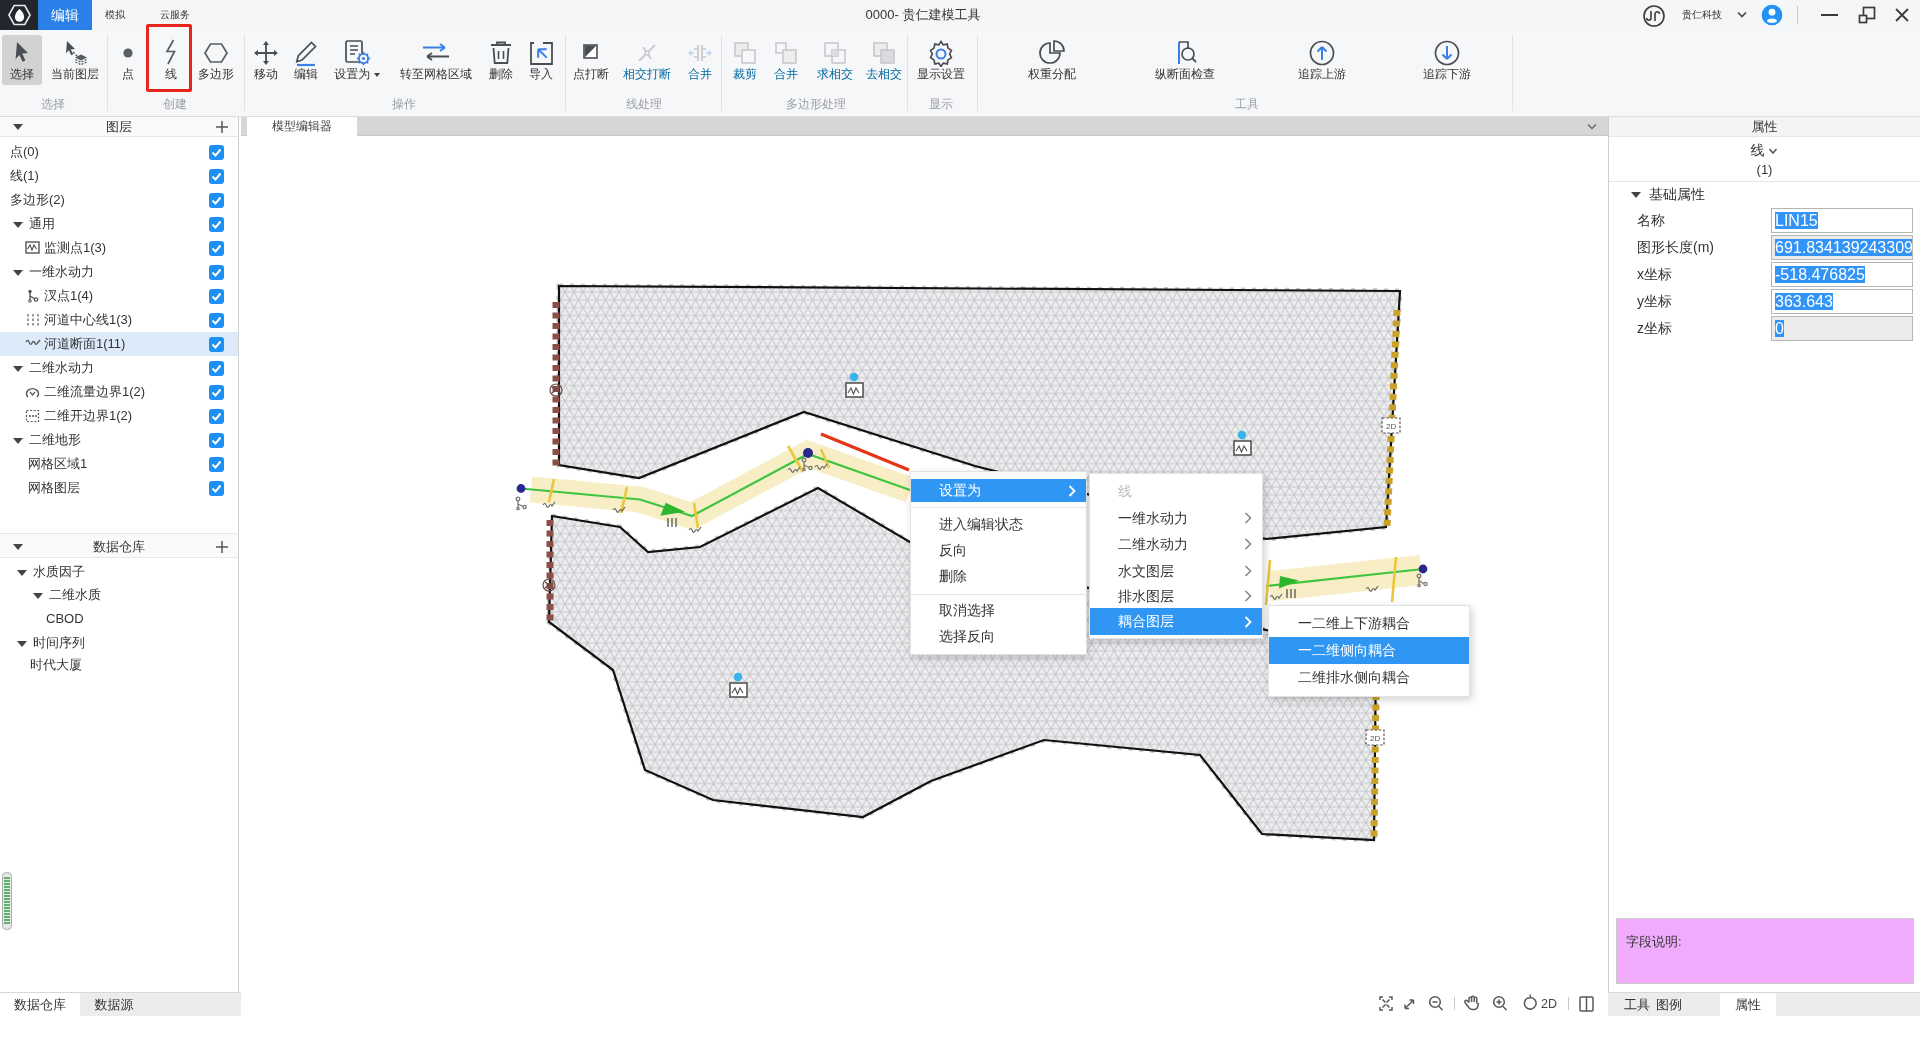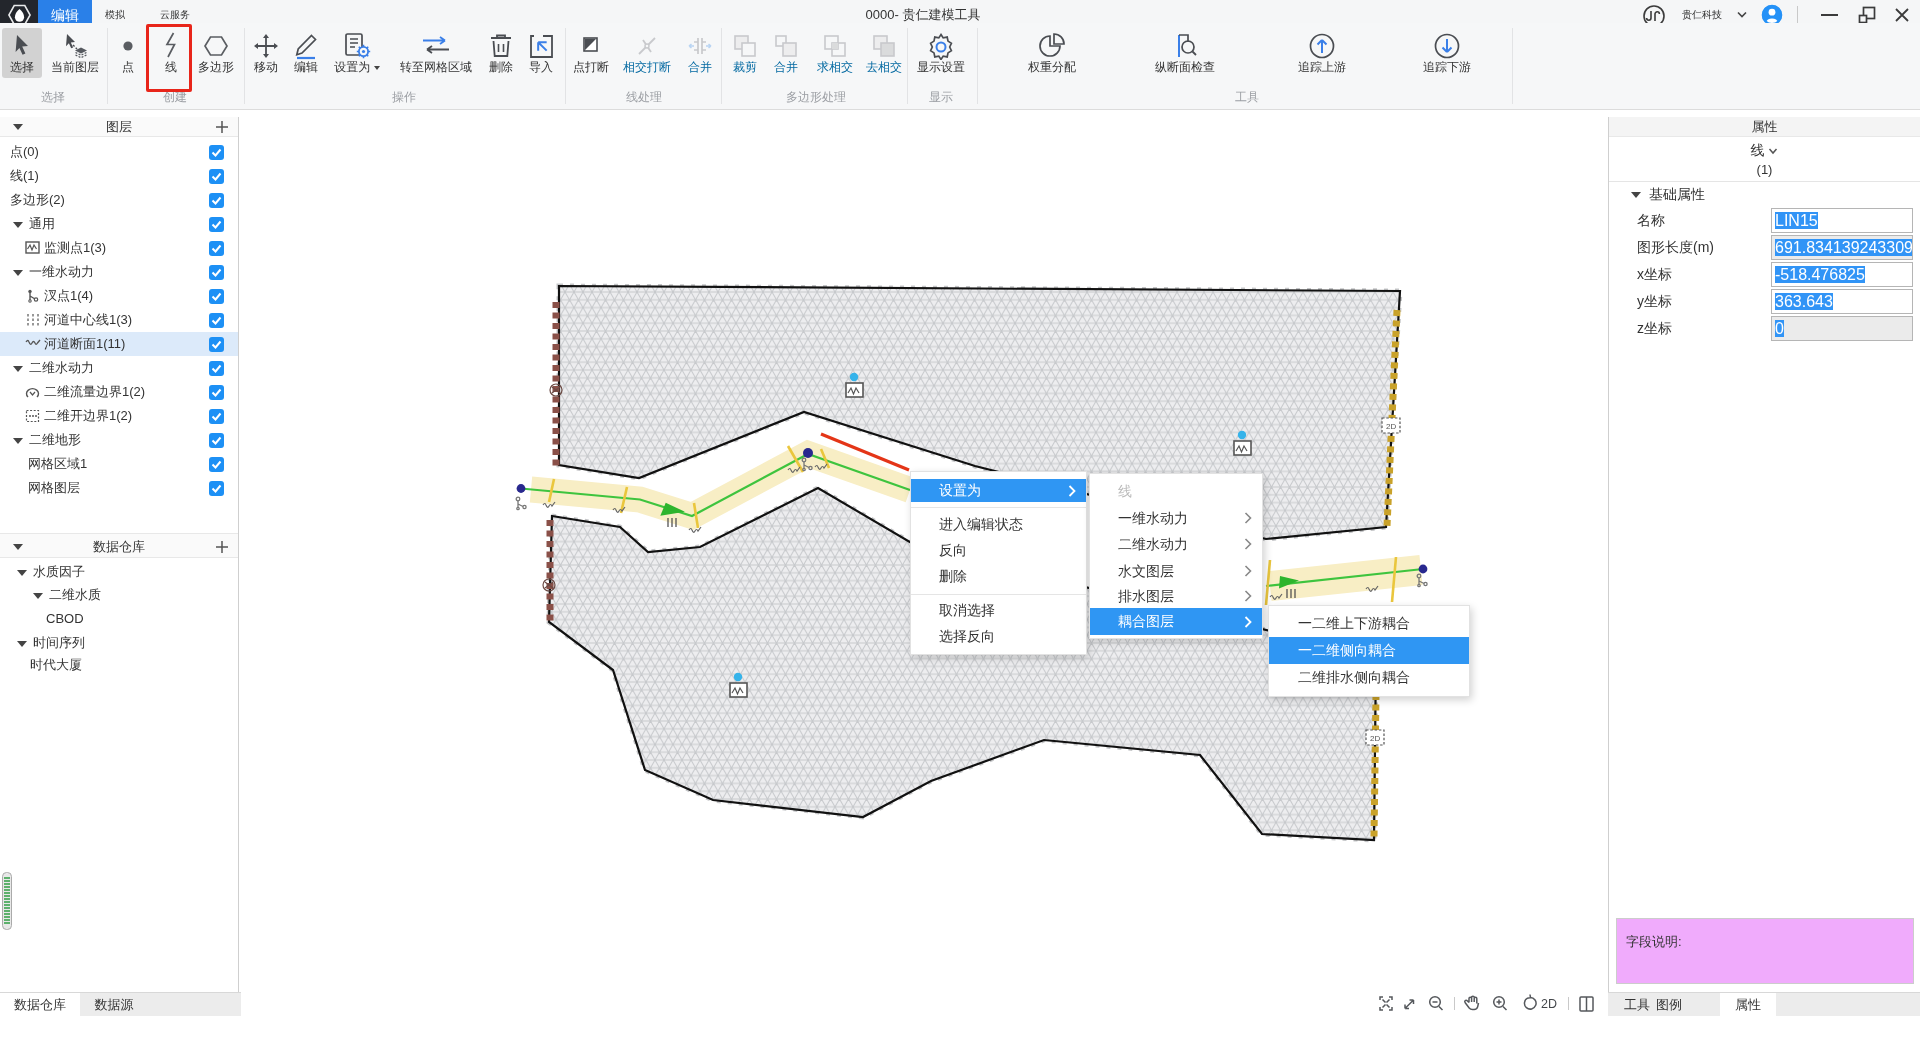--- a/index.html
+++ b/index.html
@@ -8,21 +8,21 @@
 .abs { position:absolute; }
 
 
 #titlebar { position:absolute; left:0; top:0; width:1920px; height:30px; background:#f5f6f7; }
 #logo { position:absolute; left:0; top:0; width:38px; height:30px; background:#23262c; }
 #tab-edit { position:absolute; left:38px; top:0; width:54px; height:30px; background:#2a80e8; color:#fff; font-size:14px; line-height:30px; text-align:center; }
 .ttab { position:absolute; top:0; height:30px; line-height:30px; font-size:10px; color:#333; }
 #apptitle { position:absolute; top:0; left:823px; width:200px; height:30px; line-height:30px; font-size:13px; color:#333; text-align:center; }
 
 
-#ribbon { position:absolute; left:0; top:23px; width:1920px; height:87px; background:#f6f7f8; border-bottom:1px solid #dcdcdc; }
+#ribbon { position:absolute; left:0; top:30px; width:1920px; height:87px; background:#f6f7f8; border-bottom:1px solid #dcdcdc; }
 .rbtn { position:absolute; top:3px; width:72px; height:66px; text-align:center; }
 .rbtn .ric { height:34px; padding-top:6px; }
 .rbtn .rlb { font-size:12px; color:#333; line-height:14px; }
 .rbtn.dis .rlb { color:#0369a1; }
 .rgl { position:absolute; top:66px; font-size:12px; color:#9b9ea3; text-align:center; width:120px; }
 .rsep { position:absolute; top:5px; height:76px; width:1px; background:#e2e3e5; }
 #selbtn { position:absolute; left:2px; top:5px; width:40px; height:50px; background:#d2d2d2; border-radius:3px; }
 
 
 #leftpanel { position:absolute; left:0; top:117px; width:239px; height:899px; background:#fff; border-right:1px solid #cfcfcf; }
@@ -409,20 +409,26 @@
     <div class="lrow" style="top:536px;"><span style="margin-left:30px;">时代大厦</span></div>
 
     <svg style="position:absolute;left:2px;top:755px;" width="11" height="58" viewBox="0 0 11 58">
       <rect x="0.5" y="0.5" width="9" height="57" rx="4" fill="#e8e8e8" stroke="#aaa"></rect>
       <g stroke="#2f9e44" stroke-width="1.6">
         <path d="M2 6 h6 M2 9 h6 M2 12 h6 M2 15 h6 M2 18 h6 M2 21 h6 M2 24 h6 M2 27 h6 M2 30 h6 M2 33 h6 M2 36 h6 M2 39 h6 M2 42 h6 M2 45 h6 M2 48 h6 M2 51 h6"></path>
       </g>
     </svg>
   </div>
 
+  <div id="canvastabs">
+    <div id="canvastab1">模型编辑器</div>
+    <svg style="position:absolute;left:1345px;top:6px;" width="12" height="8" viewBox="0 0 12 8">
+        <path d="M2 1.5 L6 5.5 L10 1.5" fill="none" stroke="#666" stroke-width="1.4"></path>
+      </svg>
+  </div>
   <div id="canvas">
     <svg width="1367" height="856" viewBox="0 0 1367 856">
       <defs>
         <pattern id="mesh" width="9" height="15.6" patternUnits="userSpaceOnUse">
           <rect width="9" height="15.6" fill="#ededef"></rect>
           <path d="M0 0 H9 M0 7.8 H9 M0 0 L4.5 7.8 L9 0 M4.5 7.8 L0 15.6 M4.5 7.8 L9 15.6 M0 15.6 H9" fill="none" stroke="#c7c9cc" stroke-width="1"></path>
         </pattern>
       </defs>
 
       <polygon points="318,150 1159,155 1145,391 1025,403 734,330 563,276 398,342 318,329" fill="none" stroke="#c6c7c9" stroke-width="5" stroke-dasharray="4 7"></polygon>

